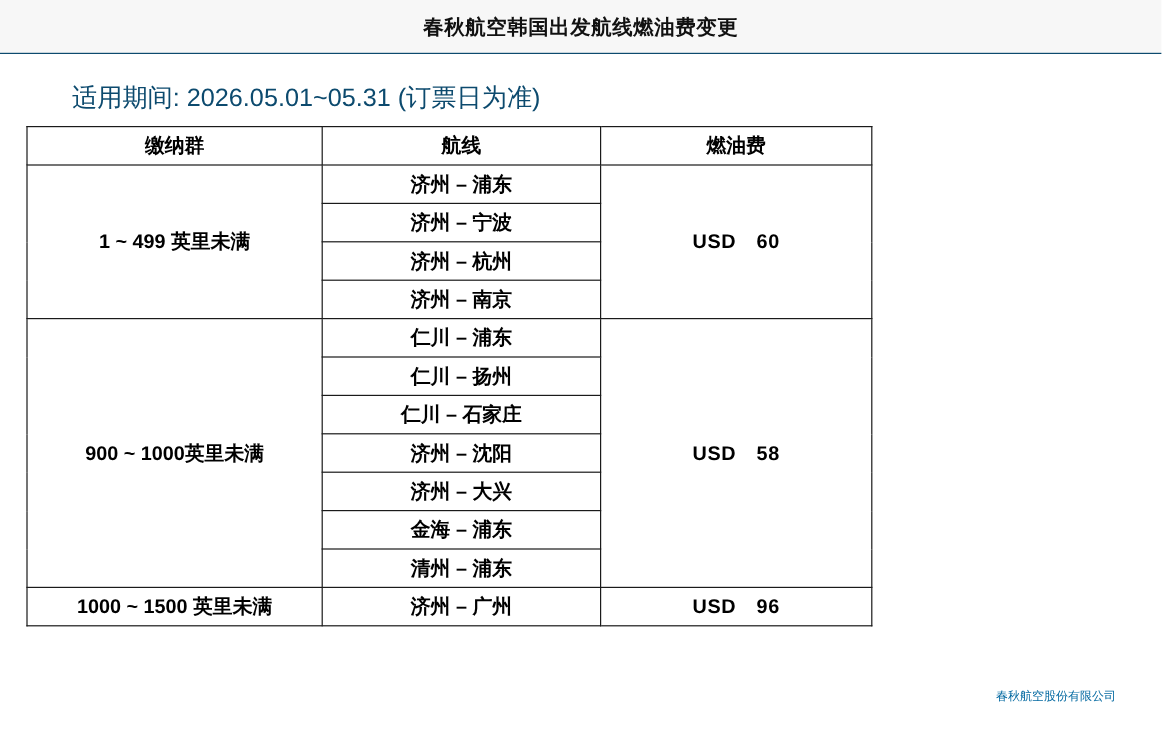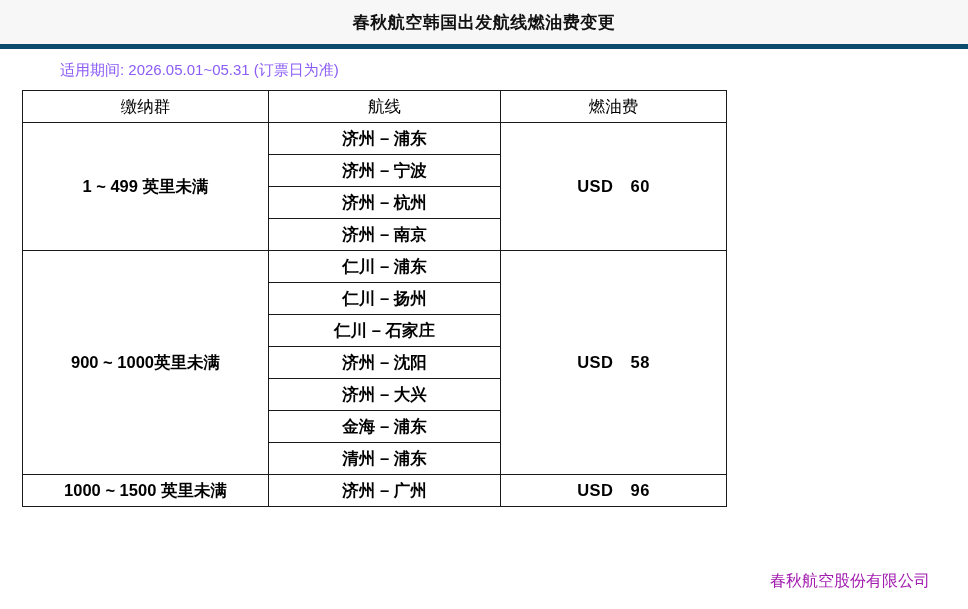--- a/index.html
+++ b/index.html
@@ -17,75 +17,75 @@
   .page {
     position: relative;
     width: 968px;
     height: 609px;
     box-sizing: border-box;
   }
   .title-bar {
     width: 100%;
     height: 44px;
     background: #f7f7f7;
-    border-bottom: 5px solid #0c4a6e;
+    border-bottom: 1px solid #0c4a6e;
     display: flex;
     align-items: center;
     justify-content: center;
   }
   .title-text {
     font-size: 17px;
     font-weight: 700;
     letter-spacing: 0.5px;
     color: #111111;
   }
   .period {
-    margin: 12px 0 10px 60px;
-    font-size: 15px;
-    color: #8b5cf6;
+    margin: 22px 0 10px 60px;
+    font-size: 21px;
+    color: #0c4a6e;
     font-weight: 500;
   }
   table.fuel {
     border-collapse: collapse;
     margin-left: 22px;
     width: 704px;
     table-layout: fixed;
   }
   table.fuel td, table.fuel th {
     border: 1px solid #1a1a1a;
     text-align: center;
     vertical-align: middle;
     font-size: 16.5px;
     font-weight: 700;
     color: #000;
     padding: 0;
     height: 31px;
   }
   table.fuel thead th {
     height: 31px;
-    font-weight: 400;
+    font-weight: 700;
   }
   col.c1 { width: 246px; }
   col.c2 { width: 232px; }
   col.c3 { width: 226px; }
   .group-cell {
     font-size: 16.5px;
   }
   .fee-cell {
     font-size: 16.5px;
     letter-spacing: 0.5px;
   }
   .footer {
     position: absolute;
     right: 38px;
     bottom: 14px;
     text-align: center;
-    font-size: 16px;
+    font-size: 10px;
     line-height: 29px;
-    color: #a21caf;
+    color: #0369a1;
   }
 </style>
 </head>
 <body>
 
 <div class="page">
 
   <div class="title-bar">
     <div class="title-text">春秋航空韩国出发航线燃油费变更</div>
   </div>

